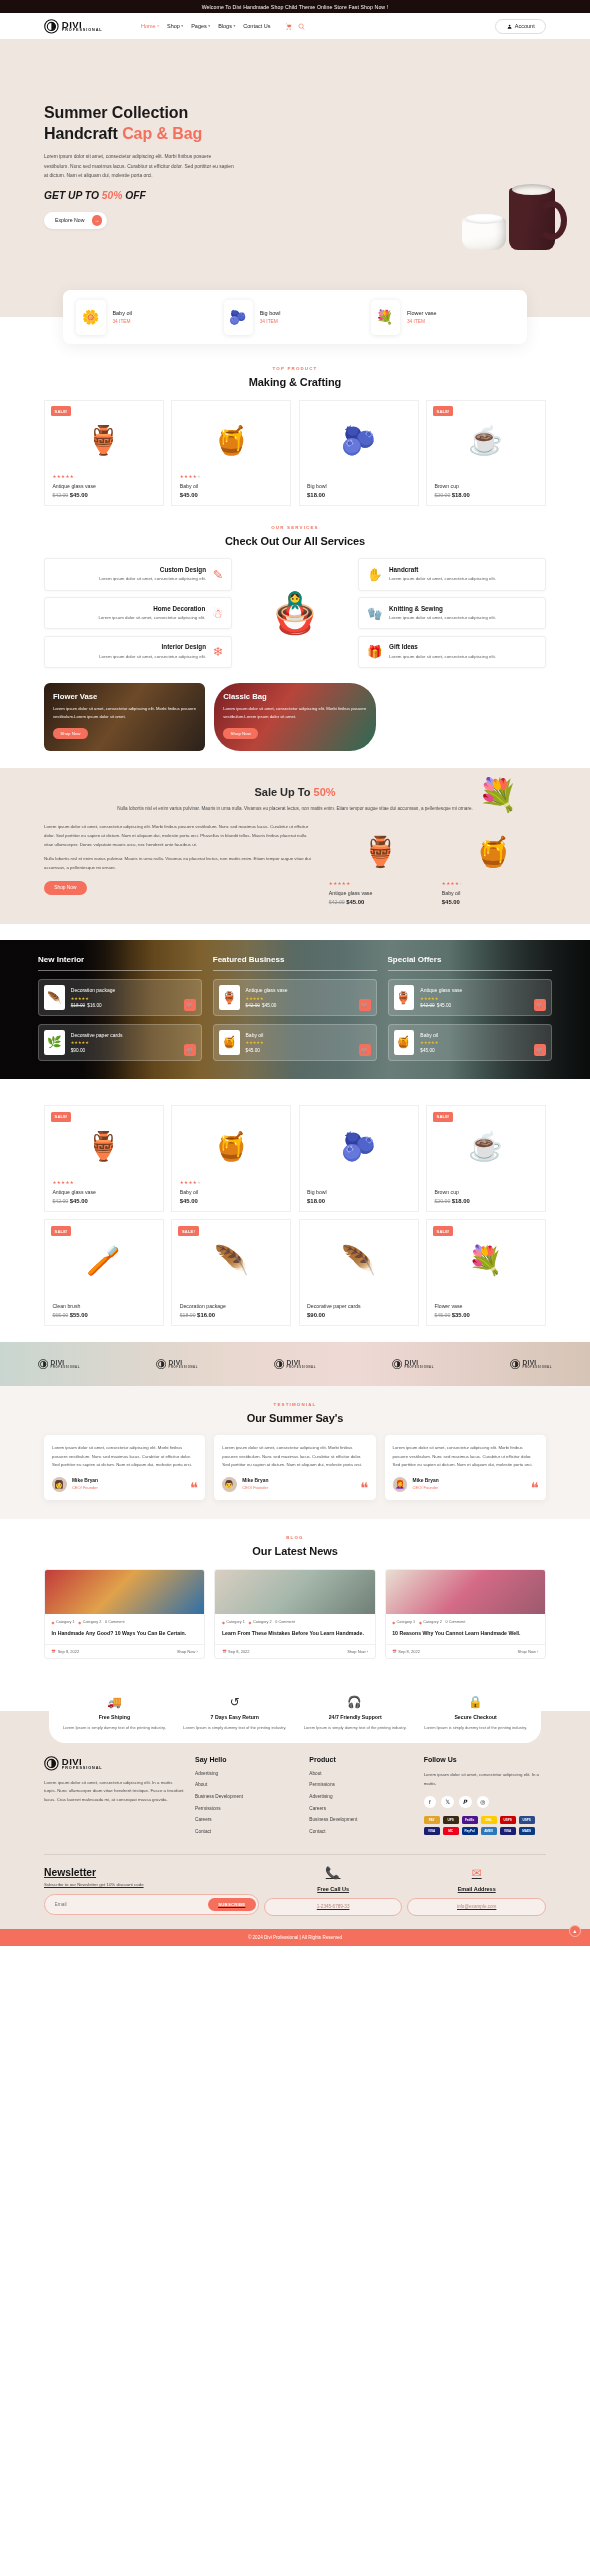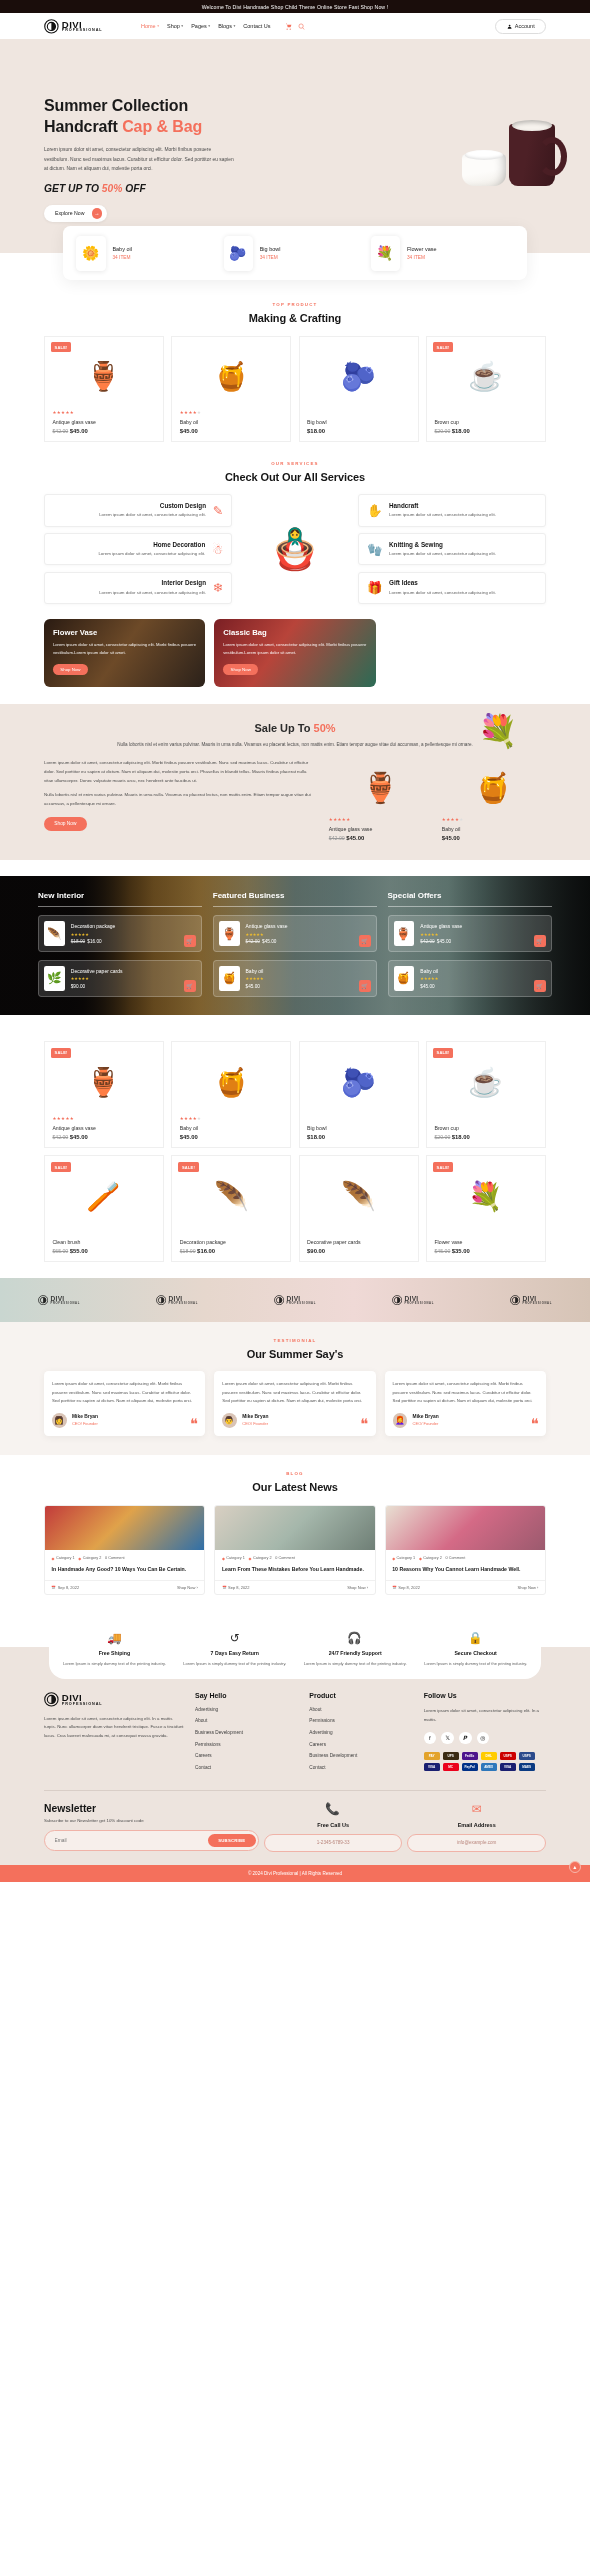--- a/index.html
+++ b/index.html
@@ -51,22 +51,22 @@
     align-items: center;
     gap: 3px;
     background: #fff;
     color: #1d1d1d;
   }
 
   
   .hero {
     background: #efe6e0;
     position: relative;
-    height: 187px;
-    padding: 11px 44px;
+    height: 251px;
+    padding: 18px 44px;
   }
   .hero-inner { padding-top: 46px; width: 243px; }
   .hero h1 { font-size: 16px; line-height: 1.28; font-weight: 700; color: #1a1a1a; letter-spacing:-0.1px;}
   .hero h1 .accent { color: #f4705c; }
   .hero p { font-size: 4.9px; line-height: 1.95; color: #4a4a4a; margin-top: 8px; width: 192px; }
   .hero .getup { font-size: 10.3px; font-style: italic; font-weight: 700; margin-top: 9.6px; color:#1a1a1a; }
   .hero .getup .accent { color: #f4705c; }
   .explore {
     margin-top: 10.3px;
     background: #fff;
@@ -154,21 +154,21 @@
   .svc-ico { font-size: 12.5px; color:#f4705c; flex:0 0 auto; }
   .svc h4 { font-size: 6.3px; font-weight:700; color:#141414; }
   .svc p { font-size: 4.4px; color:#5e5e5e; line-height:1.75; margin-top:2.2px; }
   .svc-center { text-align:center; font-size: 40px; }
 
   
   .promos { display:grid; grid-template-columns: repeat(3,1fr); gap: 8.9px; margin-top: 14.8px; }
   .promo { border-radius: 5.9px; padding: 9.6px 8.9px 10.3px; min-height: 68px; color:#fff; position:relative; overflow:hidden; }
   .promo.p1 { background: linear-gradient(125deg,#2a1b12 0%, #6d4a28 48%, #2b211a 100%); }
   .promo.p2 { background: linear-gradient(125deg,#3b3f40 0%, #7d8789 50%, #2e3233 100%); }
-  .promo.p3 { background: linear-gradient(125deg,#7a1f24 0%, #b8443a 40%, #2b6b55 100%); }
+  .promo.p3 { background: linear-gradient(125deg,#7a1f24 0%, #b8443a 40%, #2b6b55 100%); border-radius: 26px; }
   .promo h3 { font-size: 7.7px; font-weight:700; }
   .promo p { font-size: 4.2px; line-height: 2.0; margin-top:3.7px; opacity:.95; }
   .shopnow { margin-top: 5.9px; display:inline-block; background:#f4705c; color:#fff; font-size:4.4px; padding:3px 7.4px; border-radius:8.9px; }
 
   
   .saleband { background: #efe6e0; margin-top: 17.7px; padding: 17.7px 44px 19px; position:relative; }
   .saleband h2 { text-align:center; font-size: 11px; font-weight:700; }
   .saleband h2 .accent { color:#f4705c; }
   .saleband .lead { text-align:center; font-size: 4.6px; line-height: 2.0; color:#4c4c4c; margin: 5.9px auto 0; width: 369px; }
   .sale-row { display:flex; gap: 13.3px; margin-top: 10.3px; }
@@ -260,21 +260,21 @@
   .fcols h4 { font-size: 7px; font-weight:700; color:#121212; margin-bottom: 7.4px; }
   .fcols p { font-size: 4.4px; line-height: 2.0; color:#4e4e4e; }
   .flink { font-size: 4.7px; color:#3c3c3c; margin-bottom: 6.6px; }
   .socials { display:flex; gap: 5.2px; margin-top: 7.4px; }
   .soc { width: 12.5px; height: 12.5px; border-radius:50%; background:#fff; display:flex; align-items:center; justify-content:center; font-size:5.9px; color:#111; }
   .pays { display:grid; grid-template-columns: repeat(6,1fr); gap: 3px; margin-top: 7.4px; width: 111px;}
   .pay { height: 8px; border-radius:1.5px; font-size:3.1px; color:#fff; display:flex;align-items:center;justify-content:center;font-weight:700;}
   .flogo { display:flex; align-items:center; gap:3px; margin-bottom: 7.4px; }
 
   .divider { border-top: 0.7px solid #d9cec7; margin: 13.3px 0 0; }
-  .news { display:grid; grid-template-columns: 1.55fr 1fr 1fr; gap: 5px; padding: 11.8px 0 13.3px; align-items:center; }
+  .news { display:grid; grid-template-columns: 1.55fr 1fr 1fr; gap: 5px; padding: 11.8px 0 13.3px; align-items:center;text-decoration:underline; }
   .news h3 { font-size: 10.3px; font-weight:700; color:#131313; }
   .news .sub { font-size: 4.4px; color:#4c4c4c; margin-top: 3.7px; }
   .subform { margin-top: 7.4px; border:0.7px solid #f0b3a8; border-radius: 13.3px; display:flex; align-items:center; padding: 2.2px; background:#f7efeb;}
   .subform input { border:0; background:transparent; flex:1; font-size: 4.8px; padding: 0 7.4px; color:#8a8a8a; font-family:"Liberation Sans",sans-serif; outline:none;}
   .subbtn { background:#f4705c; color:#fff; border:0; font-size: 4.3px; font-weight:700; padding: 4.4px 10.3px; border-radius:10.3px; letter-spacing:0.2px; }
   .contact-card { text-align:center; }
   .contact-card .ci { font-size: 11.8px; color:#f4705c; }
   .contact-card h5 { font-size: 5.5px; font-weight:700; margin-top: 5.2px; color:#131313;}
   .contact-pill { margin-top: 6.6px; border:0.7px solid #f0b3a8; border-radius:11.8px; background:#f7efeb; font-size:4.6px; color:#b9857c; padding: 5.2px 0; }
 

